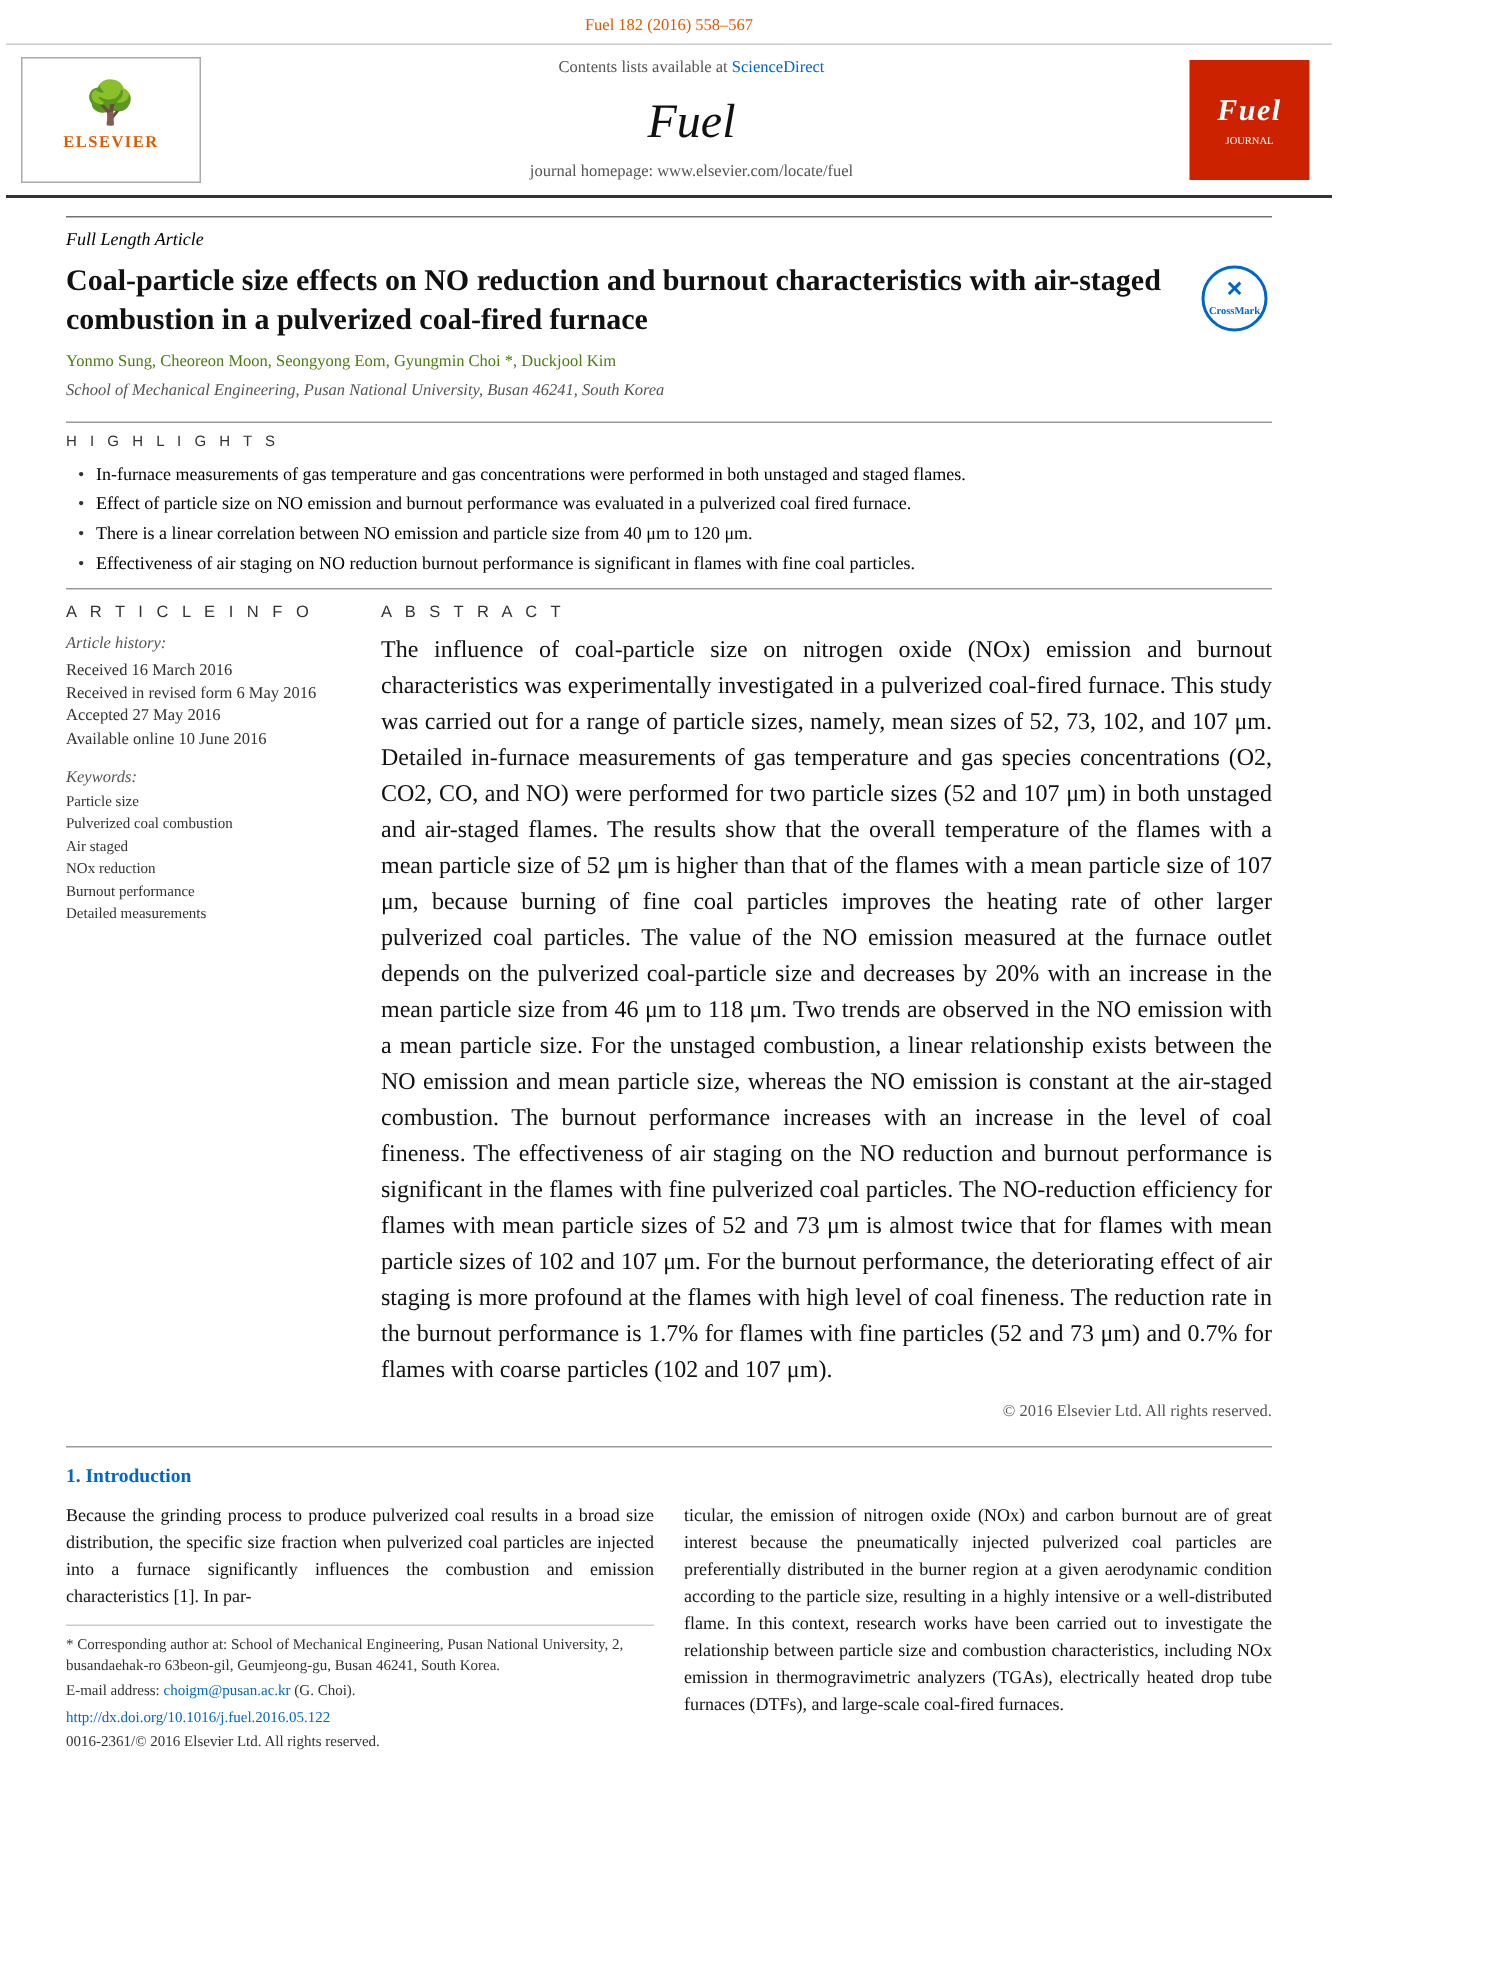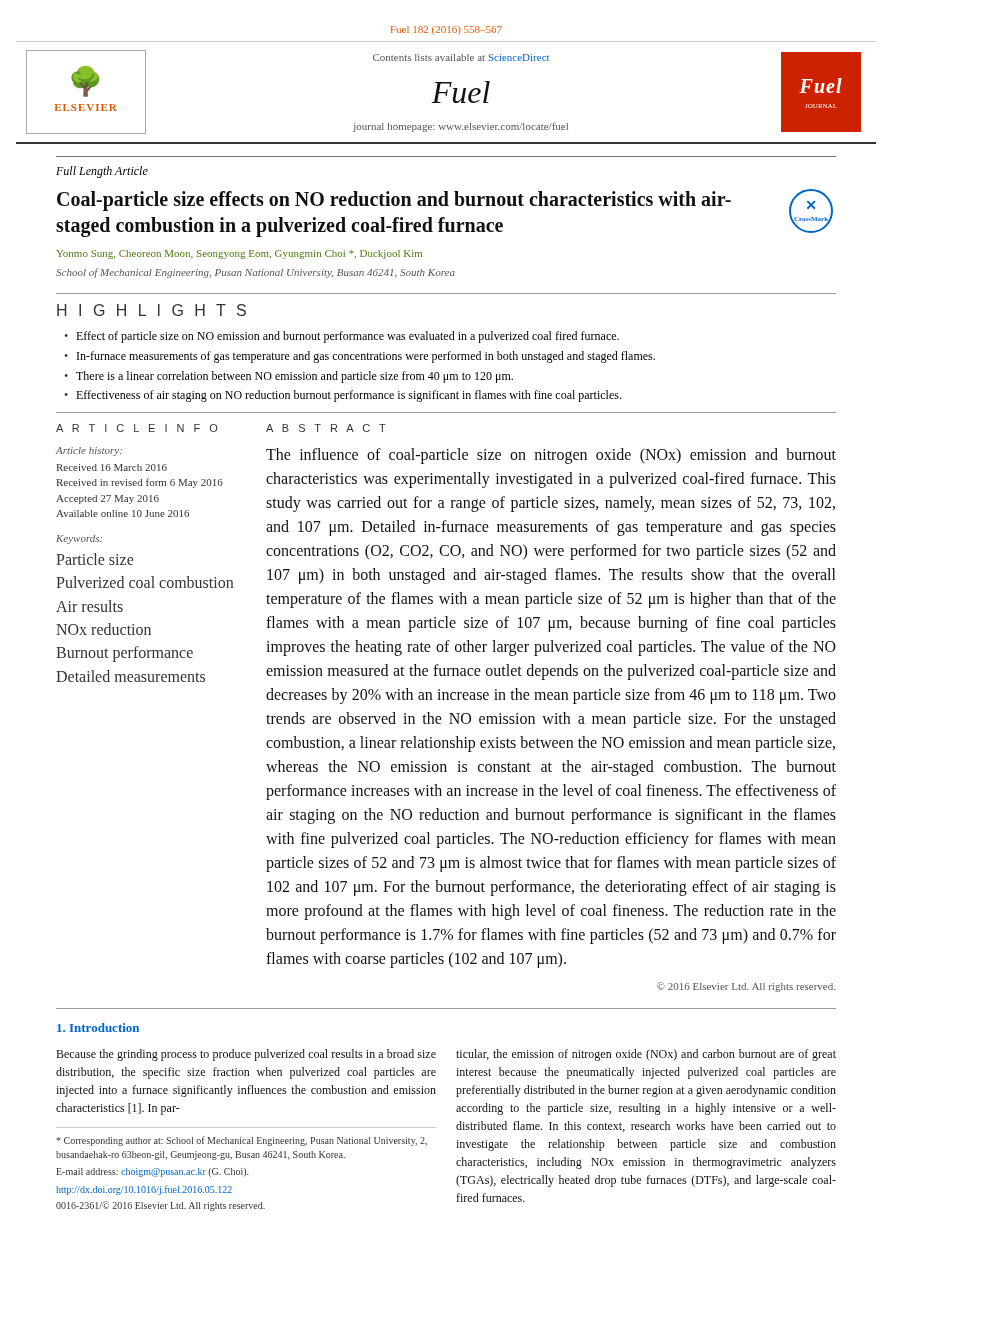--- a/index.html
+++ b/index.html
@@ -8,21 +8,21 @@
       background: #fff;
       color: #000;
       width: 992px;
       min-height: 1323px;
       font-size: 13px;
       line-height: 1.4;
     }
     .page-wrapper {
       width: 892px;
       background: #fff;
-      padding: 16px;
+      padding: 4px;
     }
     
     .top-bar {
       text-align: center;
       font-size: 11px;
       color: #e05a00;
       padding: 6px 0 4px 0;
       border-bottom: 1px solid #ccc;
     }
     
@@ -164,21 +164,21 @@
       font-style: italic;
       color: #555;
       margin-bottom: 12px;
     }
     
     .section-divider {
       border-top: 1px solid #999;
       margin: 10px 0 6px 0;
     }
     .section-label {
-      font-size: 16px;
+      font-size: 10px;
       letter-spacing: 3px;
       text-transform: uppercase;
       color: #333;
       margin-bottom: 6px;
       font-style: normal;
       font-family: Arial, sans-serif;
     }
     .highlights-list {
       list-style: none;
       padding-left: 8px;
@@ -226,21 +226,21 @@
       font-size: 11px;
       font-style: italic;
       color: #555;
       margin-bottom: 2px;
     }
     .info-line {
       font-size: 11px;
       color: #333;
     }
     .keywords-list {
-      font-size: 16px;
+      font-size: 10px;
       list-style: none;
       padding: 0;
     }
     .keywords-list li {
       color: #333;
       margin-bottom: 1px;
     }
     
     .abstract-text {
       font-size: 16px;
@@ -349,22 +349,22 @@
 
     <div class="authors">
       <span>Yonmo Sung, Cheoreon Moon, Seongyong Eom, Gyungmin Choi *, Duckjool Kim</span>
     </div>
 
     <div class="affiliation">School of Mechanical Engineering, Pusan National University, Busan 46241, South Korea</div>
 
     <div class="section-divider"></div>
     <div class="section-label">H I G H L I G H T S</div>
     <ul class="highlights-list">
+      <li>In-furnace measurements of gas temperature and gas concentrations were performed in both unstaged and staged flames.</li>
       <li>Effect of particle size on NO emission and burnout performance was evaluated in a pulverized coal fired furnace.</li>
-      <li>In-furnace measurements of gas temperature and gas concentrations were performed in both unstaged and staged flames.</li>
       <li>There is a linear correlation between NO emission and particle size from 40 μm to 120 μm.</li>
       <li>Effectiveness of air staging on NO reduction burnout performance is significant in flames with fine coal particles.</li>
     </ul>
 
     <div class="two-col">
 
       <div class="left-col">
         <div class="col-section-label">A R T I C L E   I N F O</div>
 
         <div class="article-info-block">
@@ -373,21 +373,21 @@
           <div class="info-line">Received in revised form 6 May 2016</div>
           <div class="info-line">Accepted 27 May 2016</div>
           <div class="info-line">Available online 10 June 2016</div>
         </div>
 
         <div class="article-info-block">
           <div class="info-subtitle">Keywords:</div>
           <ul class="keywords-list">
             <li>Particle size</li>
             <li>Pulverized coal combustion</li>
-            <li>Air results</li>
+            <li>Air staged</li>
             <li>NOx reduction</li>
             <li>Burnout performance</li>
             <li>Detailed measurements</li>
           </ul>
         </div>
       </div>
 
       <div class="right-col">
         <div class="col-section-label">A B S T R A C T</div>
         <div class="abstract-text">

